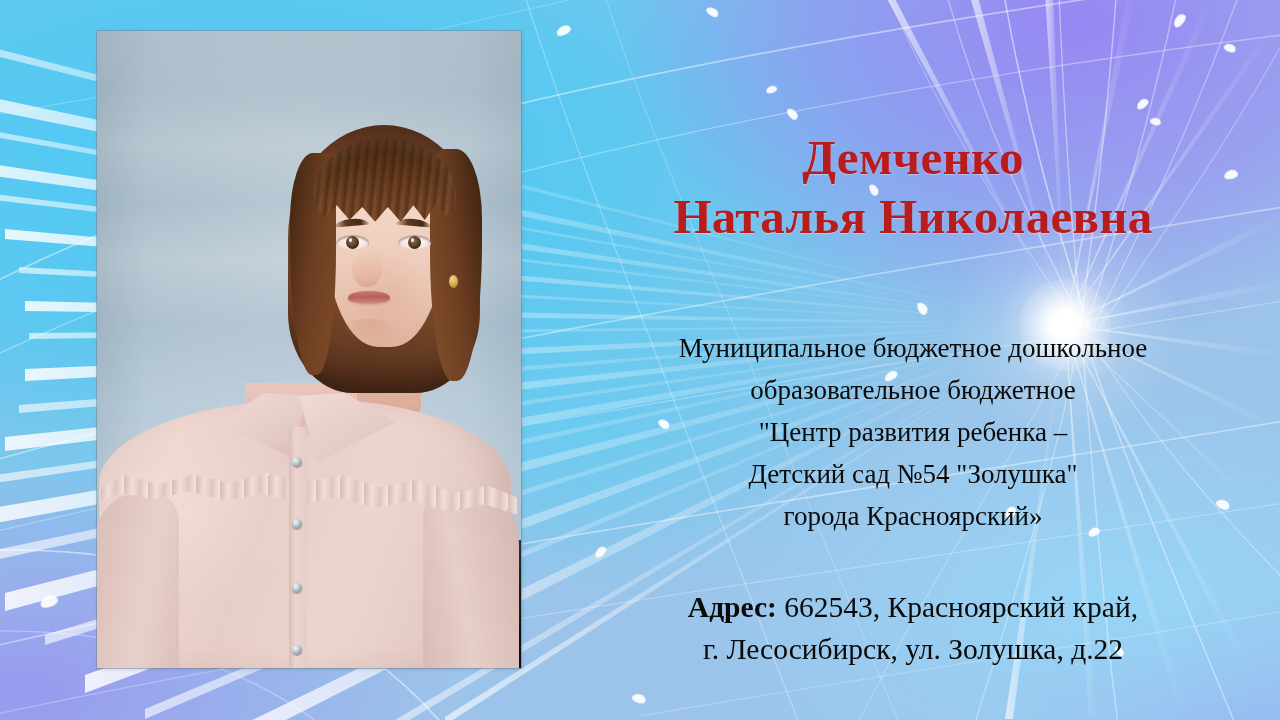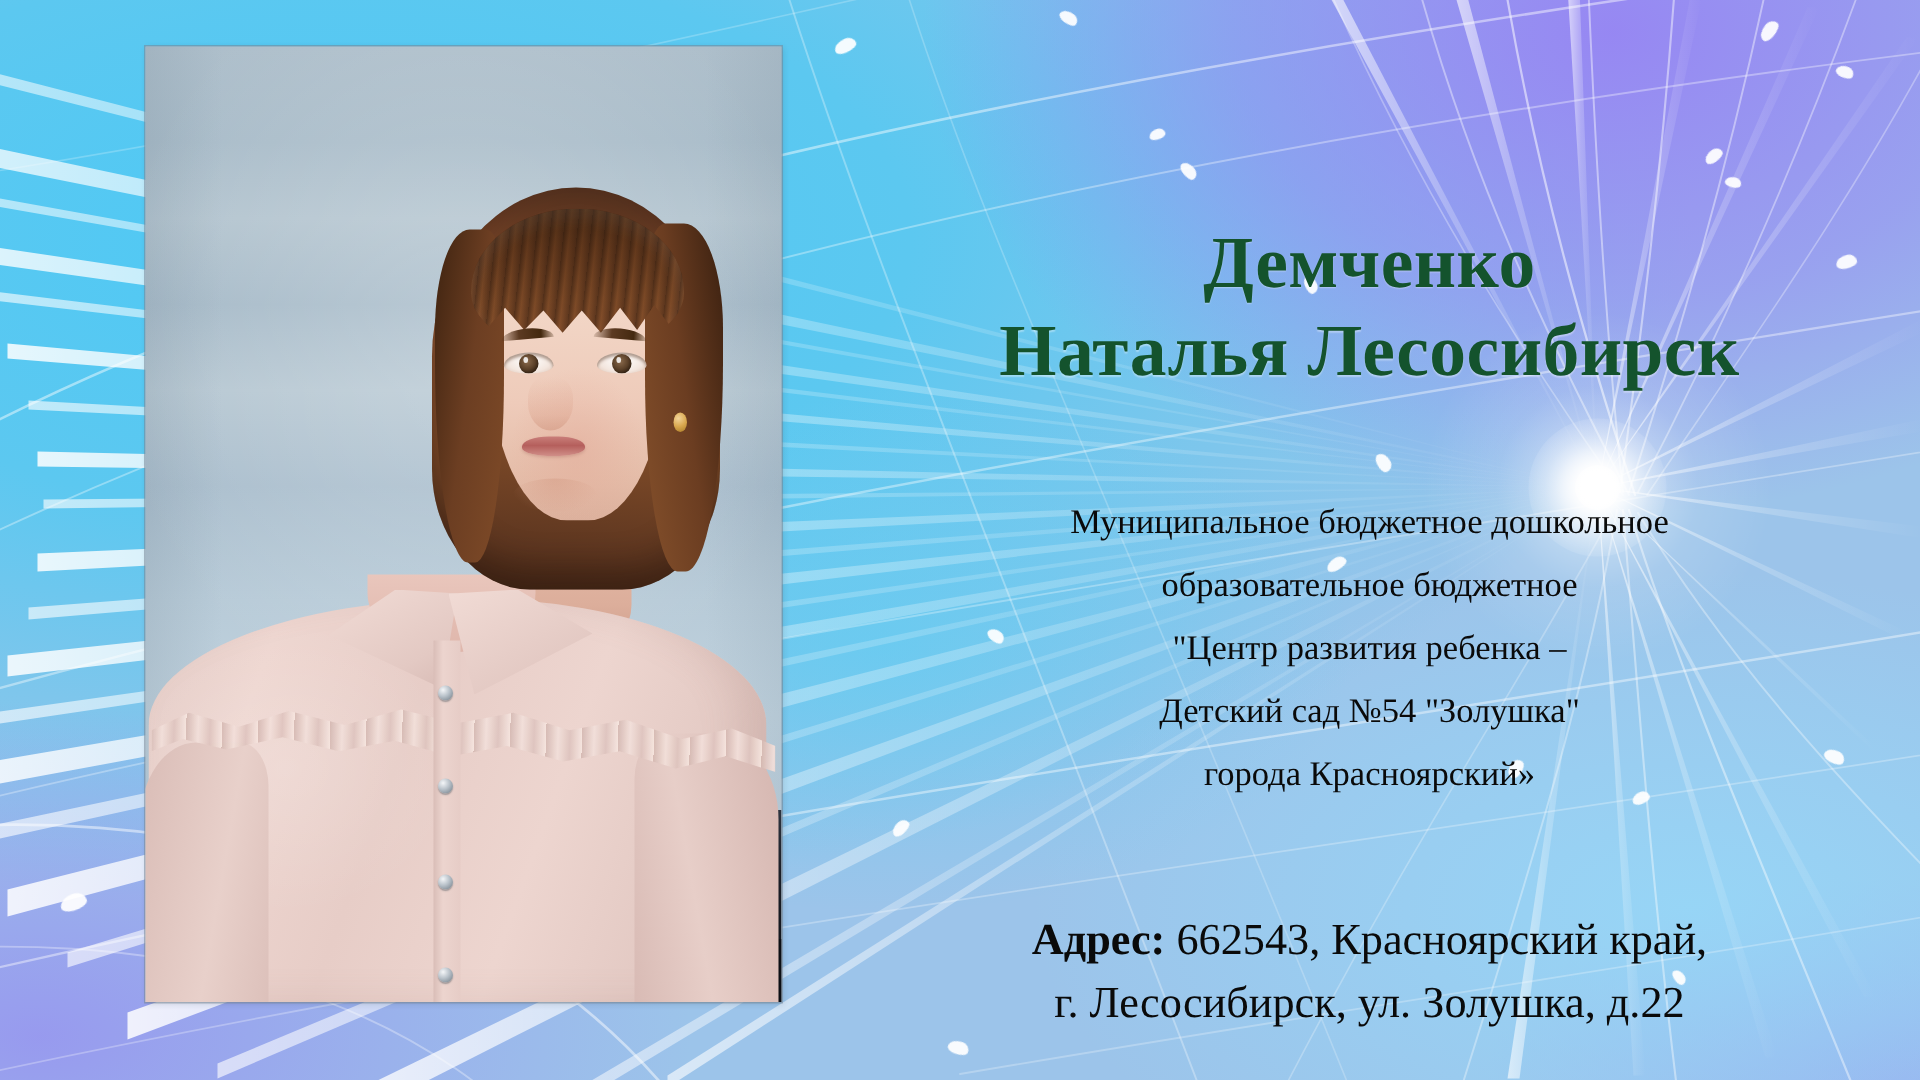--- a/index.html
+++ b/index.html
@@ -241,44 +241,42 @@
     border-radius:50%;
   }
 
   
   #panel {
     position:absolute; left:546px; top:0; width:734px; height:720px;
   }
   .name-block {
     position:absolute; left:0; top:128px; width:734px;
     text-align:center;
-    color:#14532d;
+    color:#b91c1c;
     font-weight:bold;
     font-size:49px;
     line-height:59px;
     letter-spacing:0.3px;
     text-shadow:0 1px 1px rgba(255,255,255,0.35);
-    margin-top:17px;
   }
   .name-line2 { font-size:49px; }
 
   .org-block {
     position:absolute; left:0; top:327px; width:734px;
     text-align:center;
     color:#0a0a0a;
-    font-size:23px;
+    font-size:27px;
     line-height:42px;
   }
   .addr-block {
     position:absolute; left:0; top:586px; width:734px;
     text-align:center;
     color:#0a0a0a;
     font-size:29.5px;
     line-height:42px;
-    margin-top:20px;
   }
   .addr-label { font-weight:bold; }
 </style>
 </head>
 <body>
 
 <div id="stage">
 
   <div class="bg-base"></div>
   <div class="bg-pool"></div>
@@ -447,21 +445,21 @@
       <div class="mouth"></div>
       <div class="chin-shadow"></div>
       <div class="earring"></div>
     </div>
   </div>
 
   <div id="panel">
 
     <div class="name-block">
       <div>Демченко</div>
-      <div class="name-line2">Наталья Лесосибирск</div>
+      <div class="name-line2">Наталья Николаевна</div>
     </div>
 
     <div class="org-block">
       <div>Муниципальное бюджетное дошкольное</div>
       <div>образовательное бюджетное</div>
       <div>"Центр развития ребенка –</div>
       <div>Детский сад №54 "Золушка"</div>
       <div>города Красноярский»</div>
     </div>
 

